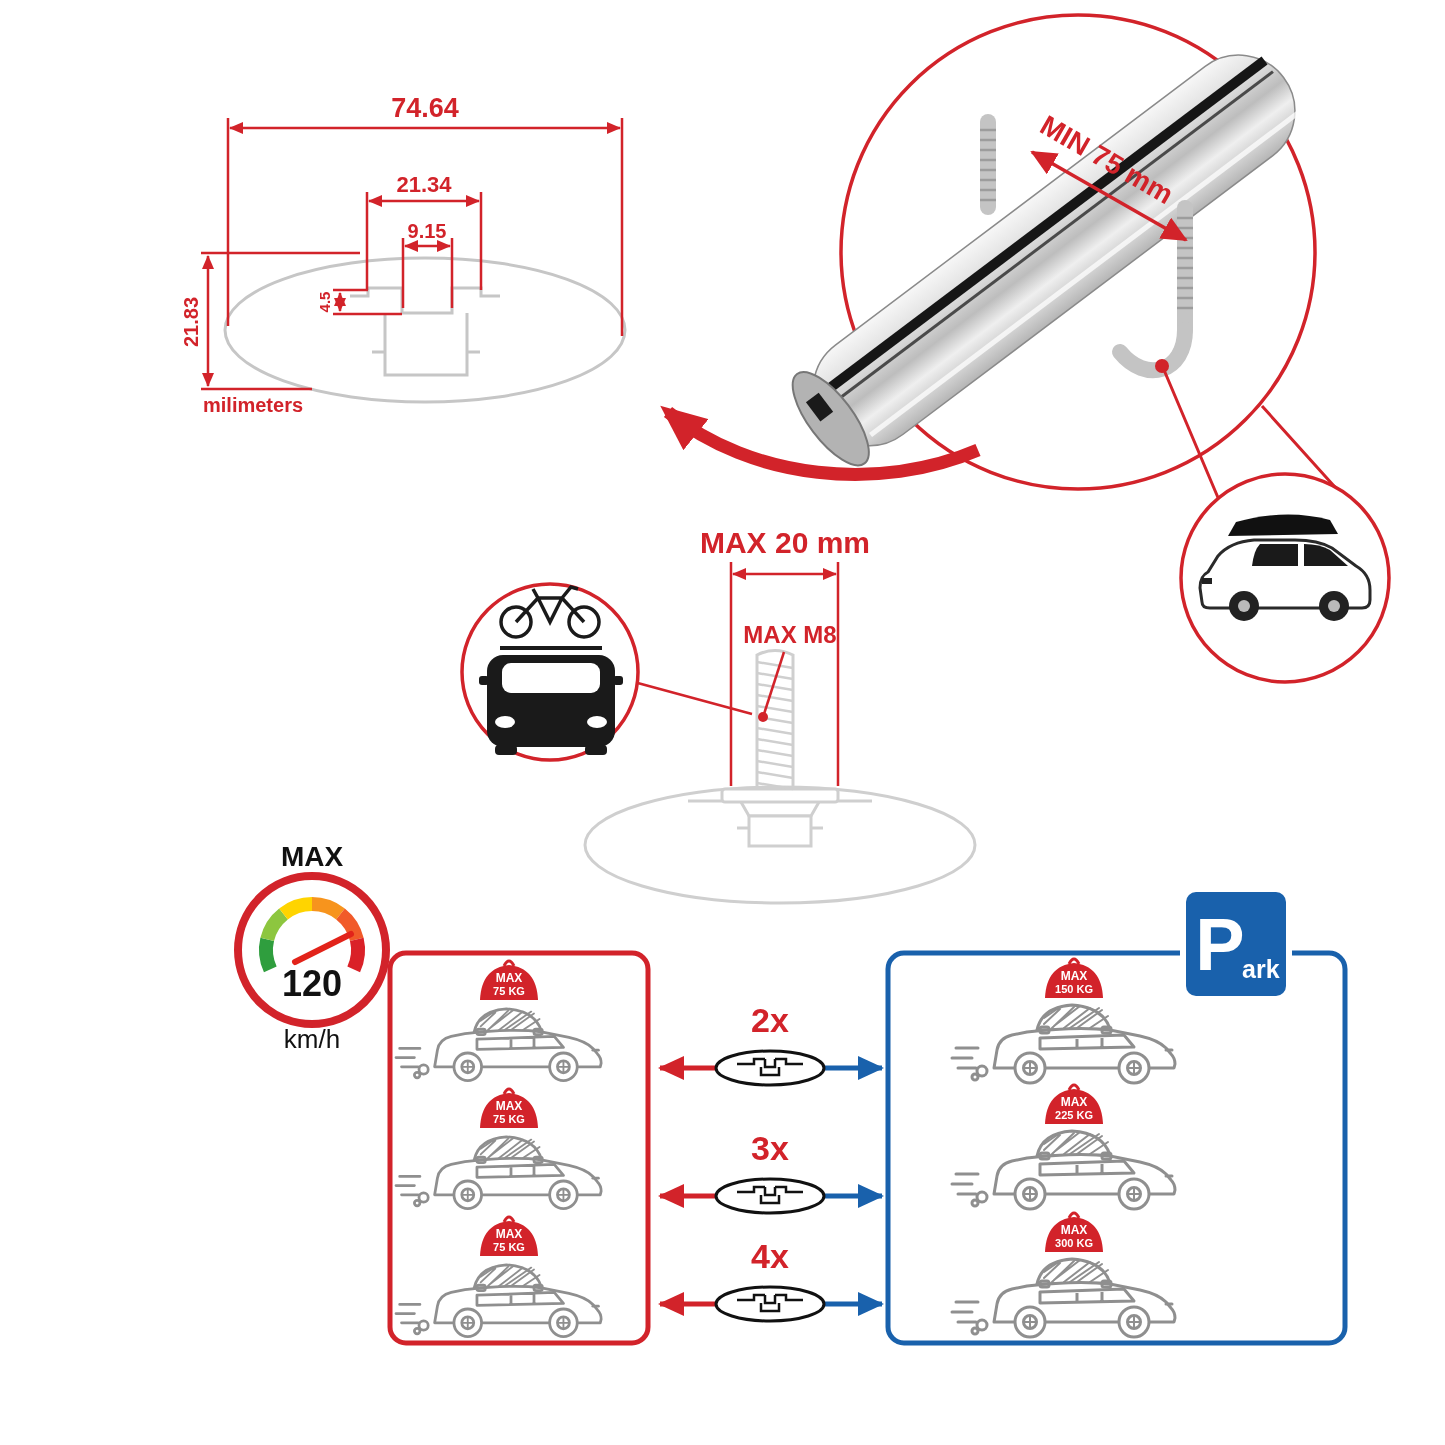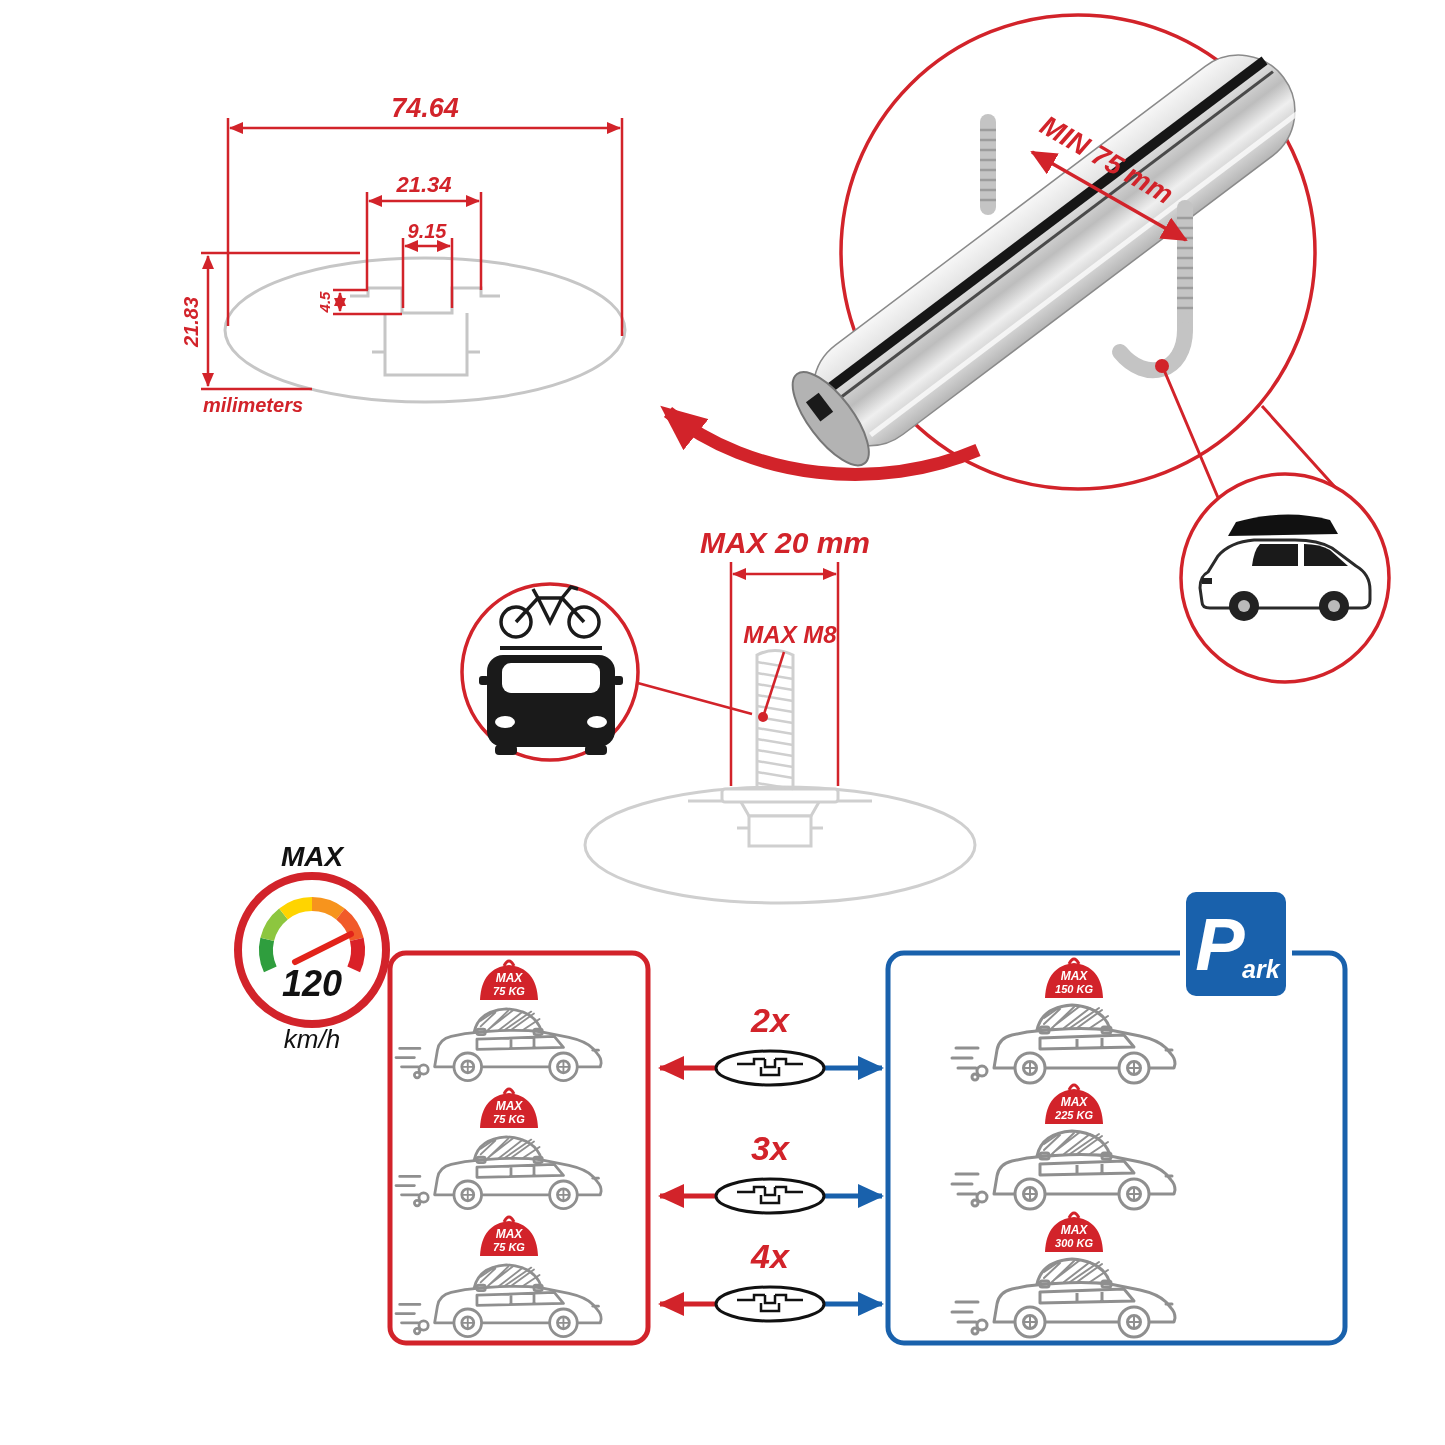--- a/index.html
+++ b/index.html
@@ -1,17 +1,17 @@
 <!DOCTYPE html>
 <html><head>
 <meta charset="utf-8">
 <style>
   html,body{margin:0;padding:0;background:#fff;}
   .stage{position:relative;width:1445px;height:1445px;background:#fff;overflow:hidden;
-         font-family:"Liberation Sans",sans-serif;font-style:italic;}
+         font-family:"Liberation Sans",sans-serif;}
   svg text{font-family:"Liberation Sans",sans-serif;}
   .dim-text{fill:#d2232a;font-weight:bold;}
   .blk-text{fill:#111;font-weight:bold;}
   .wht-text{fill:#fff;font-weight:bold;}
 </style>
 </head>
 <body>
 
 <div class="stage">
 <svg width="1445" height="1445" viewBox="0 0 1445 1445">

